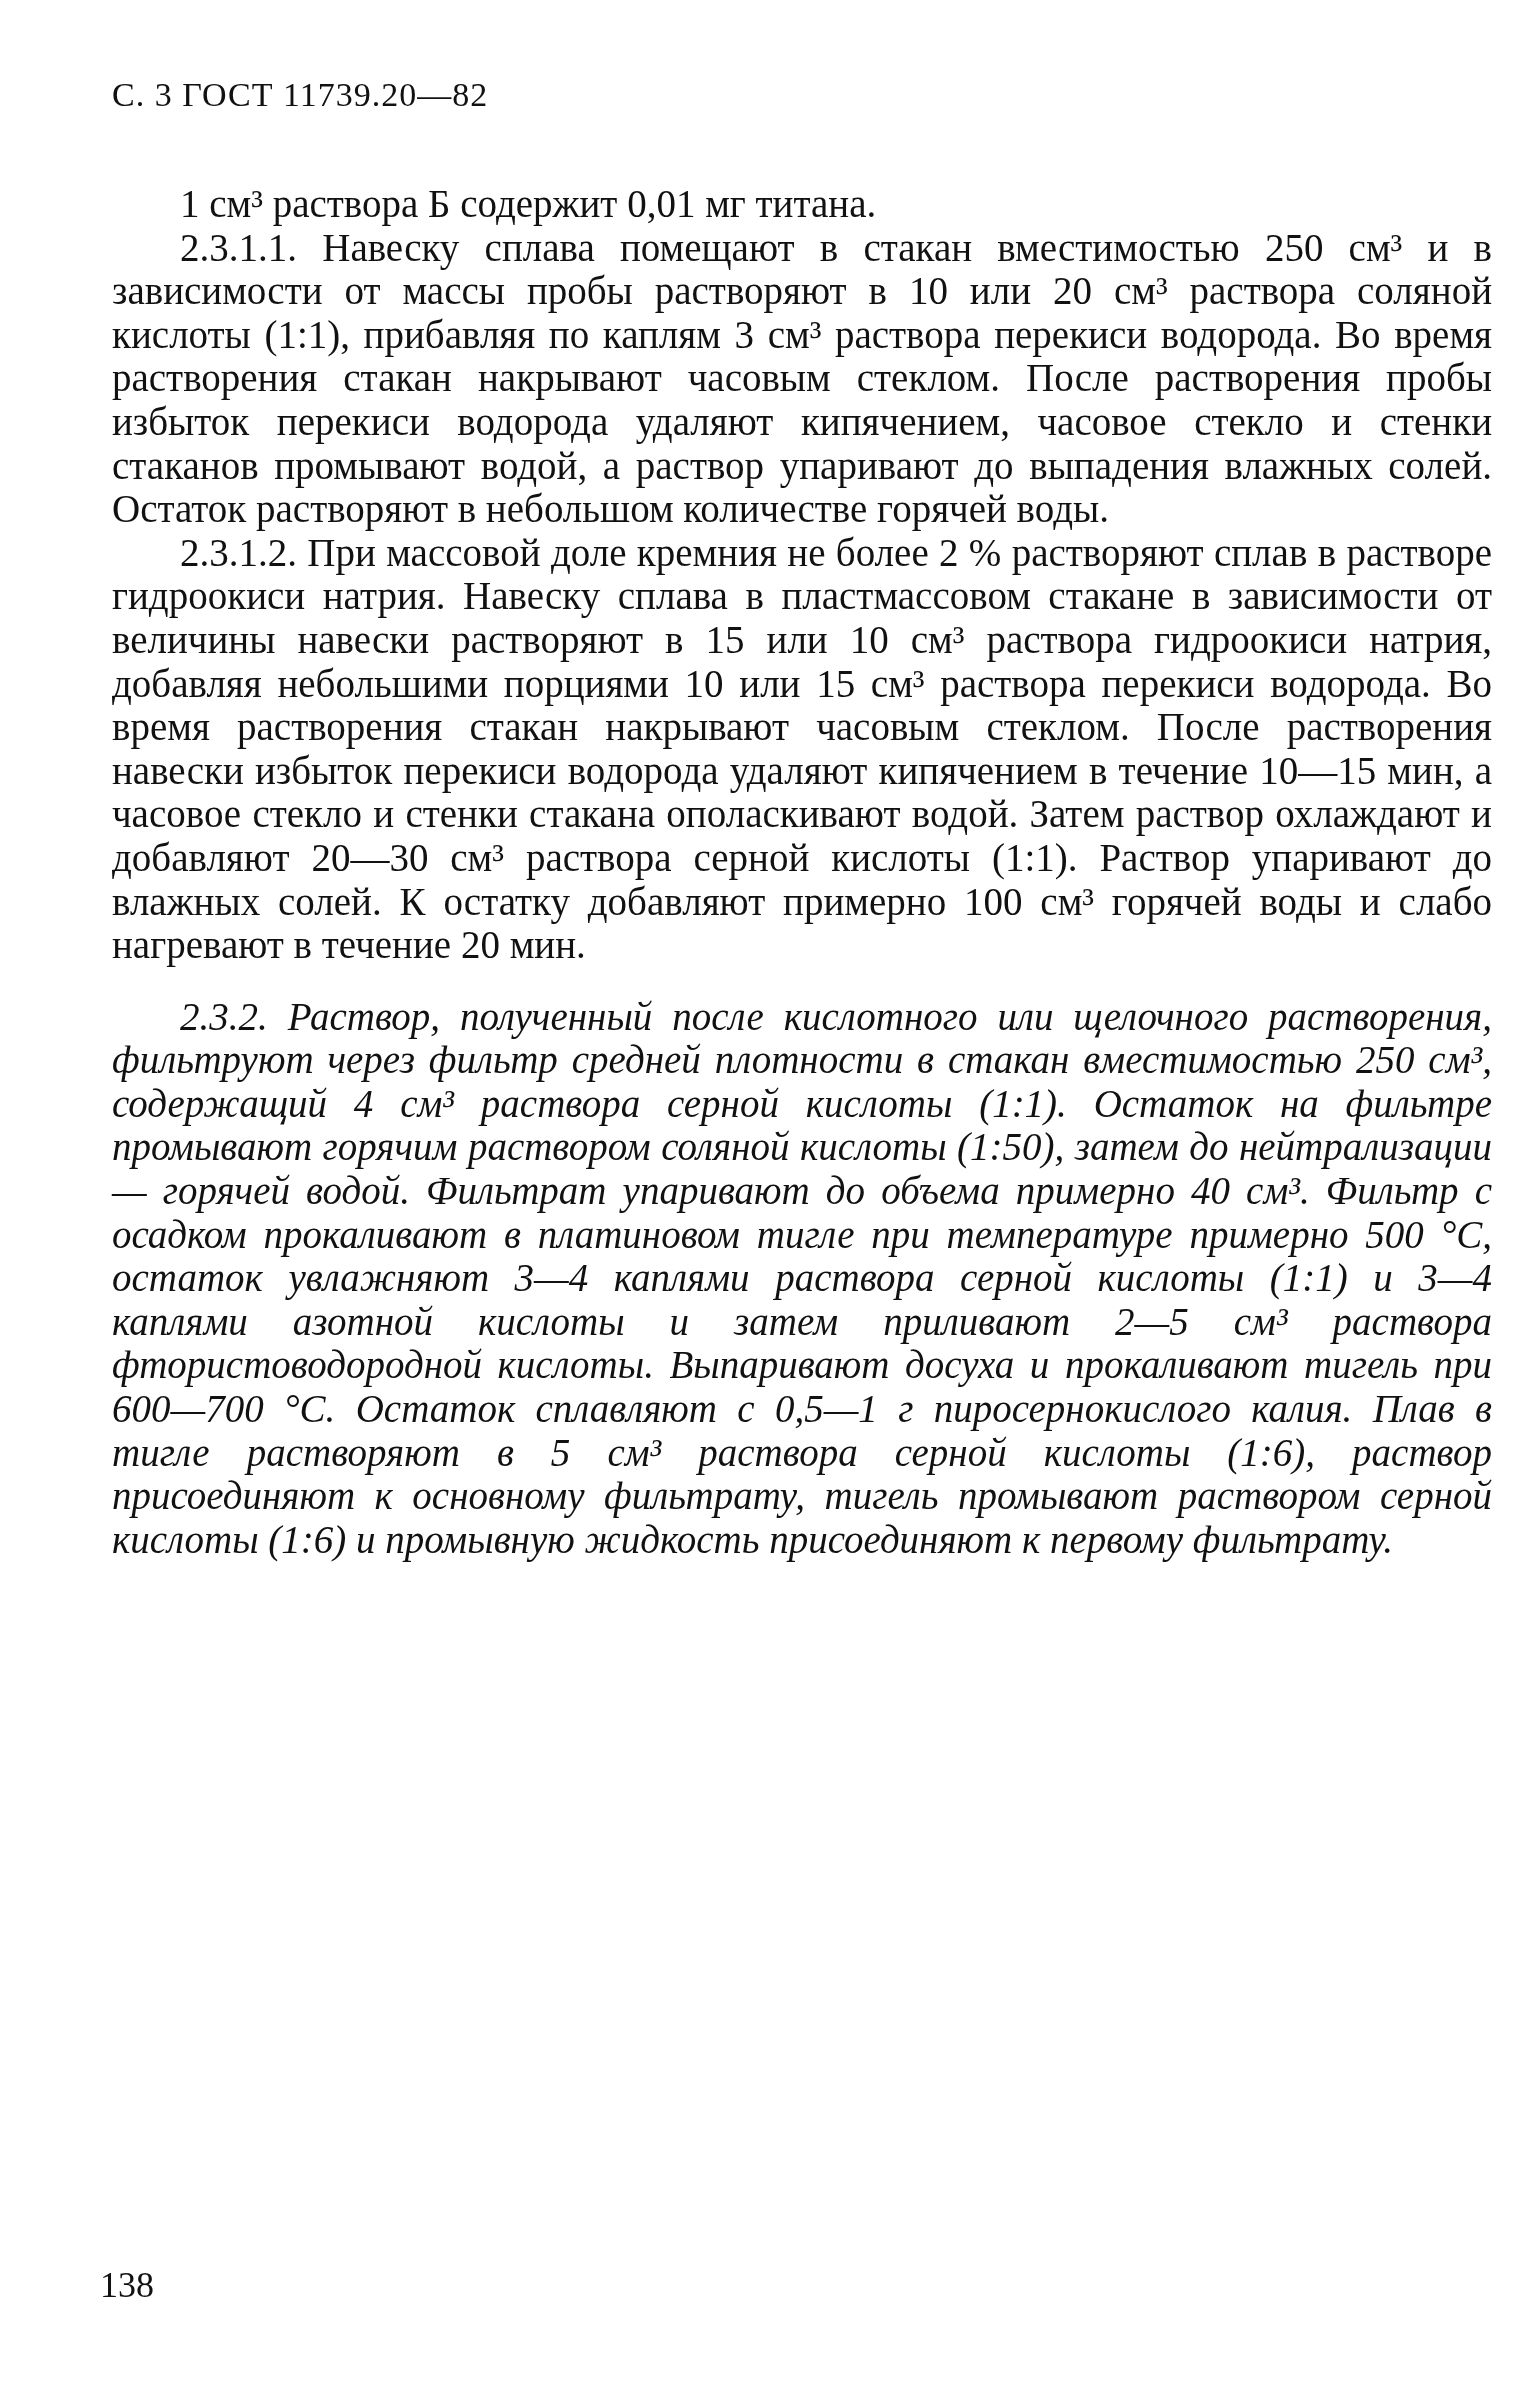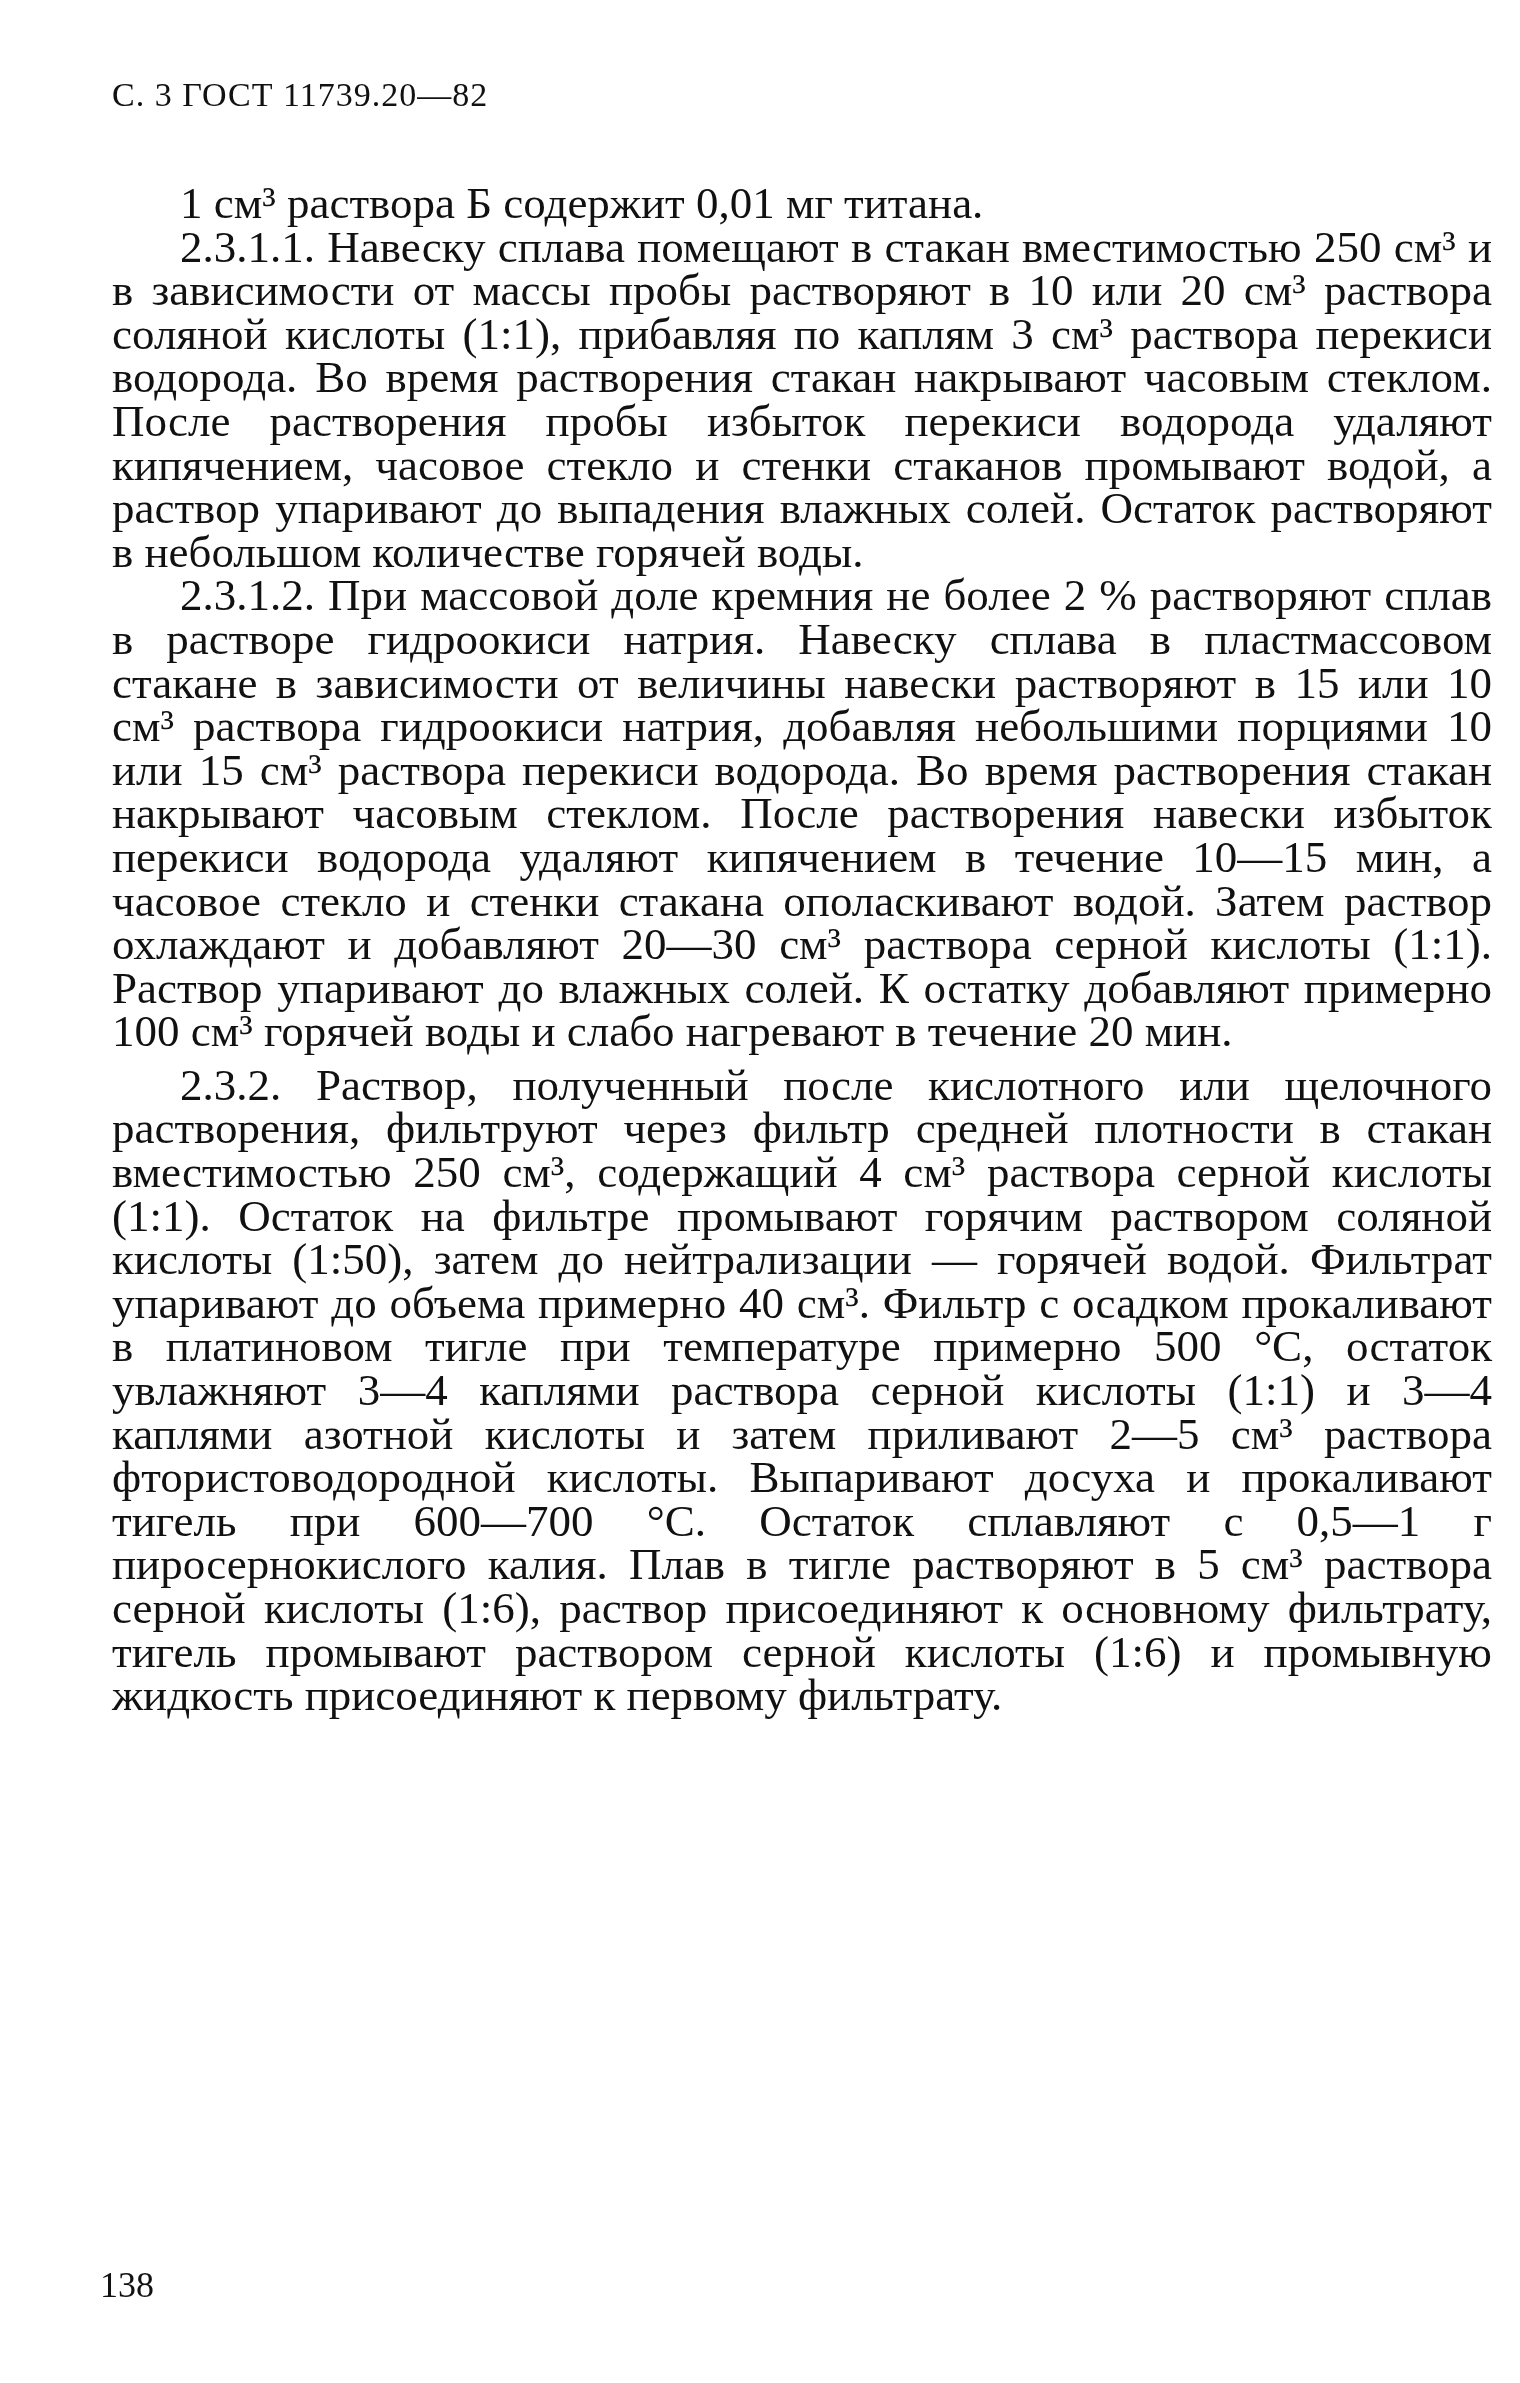--- a/index.html
+++ b/index.html
@@ -8,25 +8,25 @@
     position: absolute; left: 112px; top: 72px; width: 1380px;
     font-family: "Liberation Serif", "DejaVu Serif", serif;
     color: #111111;
   }
   .running-head {
     font-size: 34px; letter-spacing: 1px; height: 60px; line-height: 46px;
   }
   .running-head .gost { font-weight: normal; }
   .body-text {
     margin-top: 50px;
-    font-size: 45px; line-height: 43.6px;
+    font-size: 39px; line-height: 43.6px;
     text-align: justify; text-align-last: left;
   }
   .body-text p { margin: 0; text-indent: 68px; }
-  .body-text p.gap { margin-top: 10px; }
+  .body-text p.gap { margin-top: 28px; font-style: italic; }
   .spaced { letter-spacing: 10px; }
   .folio {
     position: absolute; left: 100px; top: 2264px;
     font-family: "Liberation Serif", "DejaVu Serif", serif;
     font-size: 36px; color: #111111; text-align: right;
   }
 </style>
 </head>
 <body>
 

